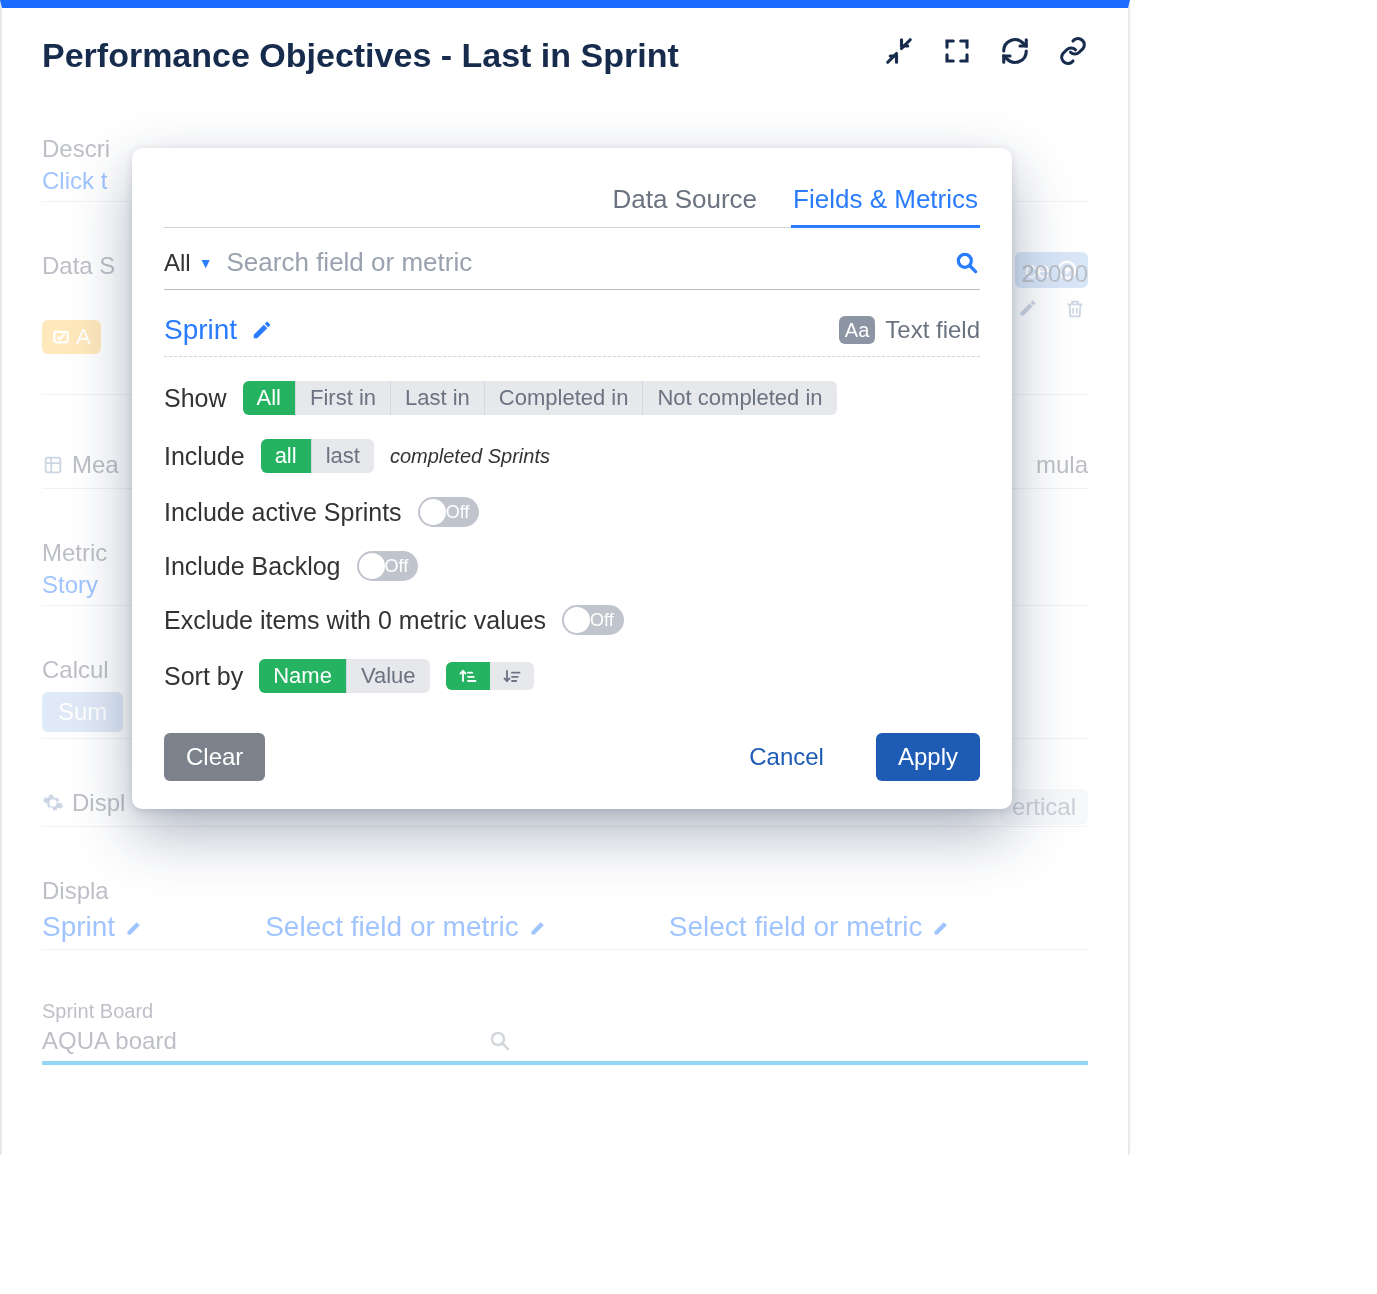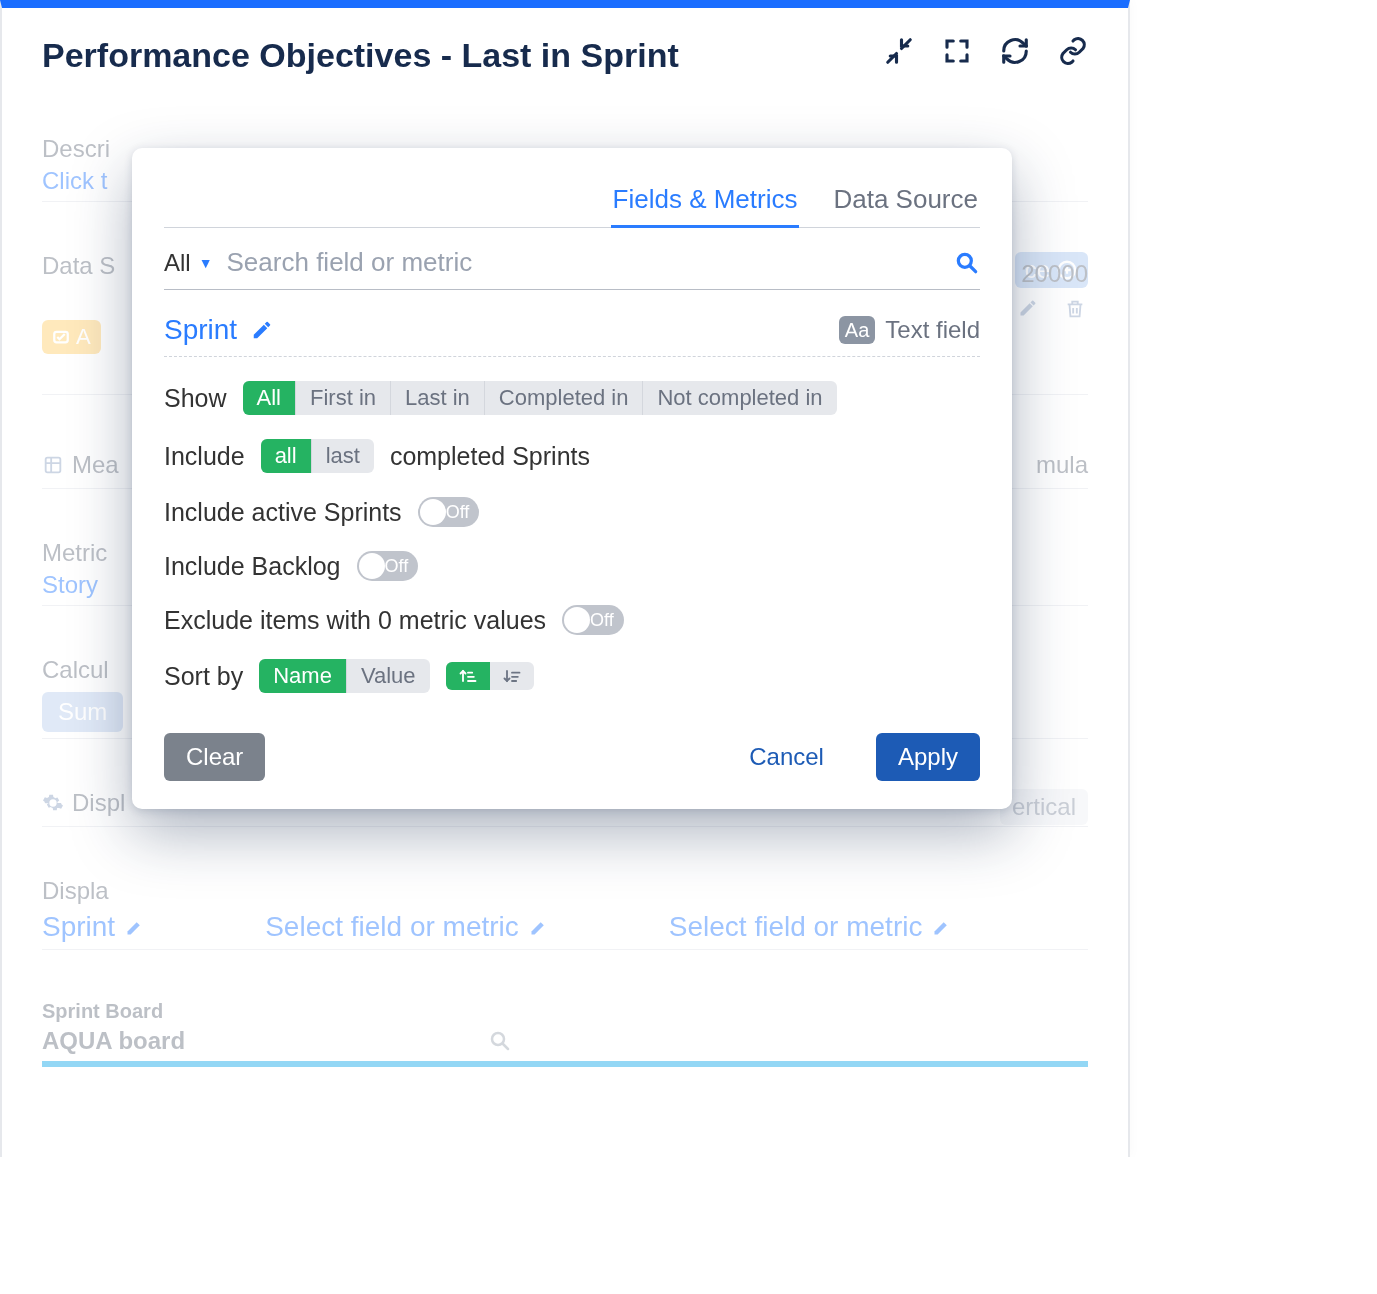--- a/index.html
+++ b/index.html
@@ -156,21 +156,21 @@
     display: inline-flex; border-radius: 6px; overflow: hidden;
     background: var(--gray-pill);
   }
   .seg .seg-item {
     padding: 4px 14px; font-size: 22px; color: var(--text-muted);
     cursor: pointer; border-right: 1px solid #d4d7dd;
   }
   .seg .seg-item:last-child { border-right: none; }
   .seg .seg-item.active { background: var(--green); color: #fff; }
 
-  .suffix-text { color: var(--text-dark); font-size: 25px; }
+  .suffix-text { color: var(--text-dark); font-size: 20px; font-style: italic; }
 
   .toggle {
     display: inline-flex; align-items: center;
     background: var(--gray-pill-darker);
     border-radius: 999px; padding: 2px 10px 2px 2px;
     height: 30px; cursor: pointer;
   }
   .toggle .knob {
     width: 26px; height: 26px; border-radius: 50%; background: #fff;
   }
@@ -325,36 +325,36 @@
         </span>
         <span class="bg-disp-item">
           <span>Select field or metric</span>
           <svg class="pen-sm" viewBox="0 0 24 24" fill="currentColor">
               <path d="M3 17.25V21h3.75l11-11-3.75-3.75-11 11z"></path>
             </svg>
         </span>
       </div>
     </div>
 
-    <div class="bg-row" style="border-bottom:6px solid #0ea5e9;font-weight:bold;">
+    <div class="bg-row" style="border-bottom:4px solid #0ea5e9;">
       <div class="bg-label" style="font-size:20px;">Sprint Board</div>
       <div style="display:flex;align-items:center;justify-content:space-between;width:470px;">
         <span>AQUA board</span>
         <svg class="bg-search-icon" viewBox="0 0 24 24" fill="none" stroke="currentColor" stroke-width="2.5" stroke-linecap="round">
             <circle cx="10" cy="10" r="6"></circle>
             <path d="M20 20l-5-5"></path>
           </svg>
       </div>
     </div>
   </div>
 
   <div class="modal">
     <div class="tabs">
+      <div class="tab">Data Source</div>
       <div class="tab active">Fields &amp; Metrics</div>
-      <div class="tab">Data Source</div>
     </div>
 
     <div class="searchbar">
       <span class="filter-sel">
         <span>All</span>
         <span class="caret">▼</span>
       </span>
       <input type="text" placeholder="Search field or metric" style="">
       <svg class="search-icon" viewBox="0 0 24 24" fill="none" stroke="currentColor" stroke-width="3" stroke-linecap="round">
           <circle cx="10" cy="10" r="6"></circle>

